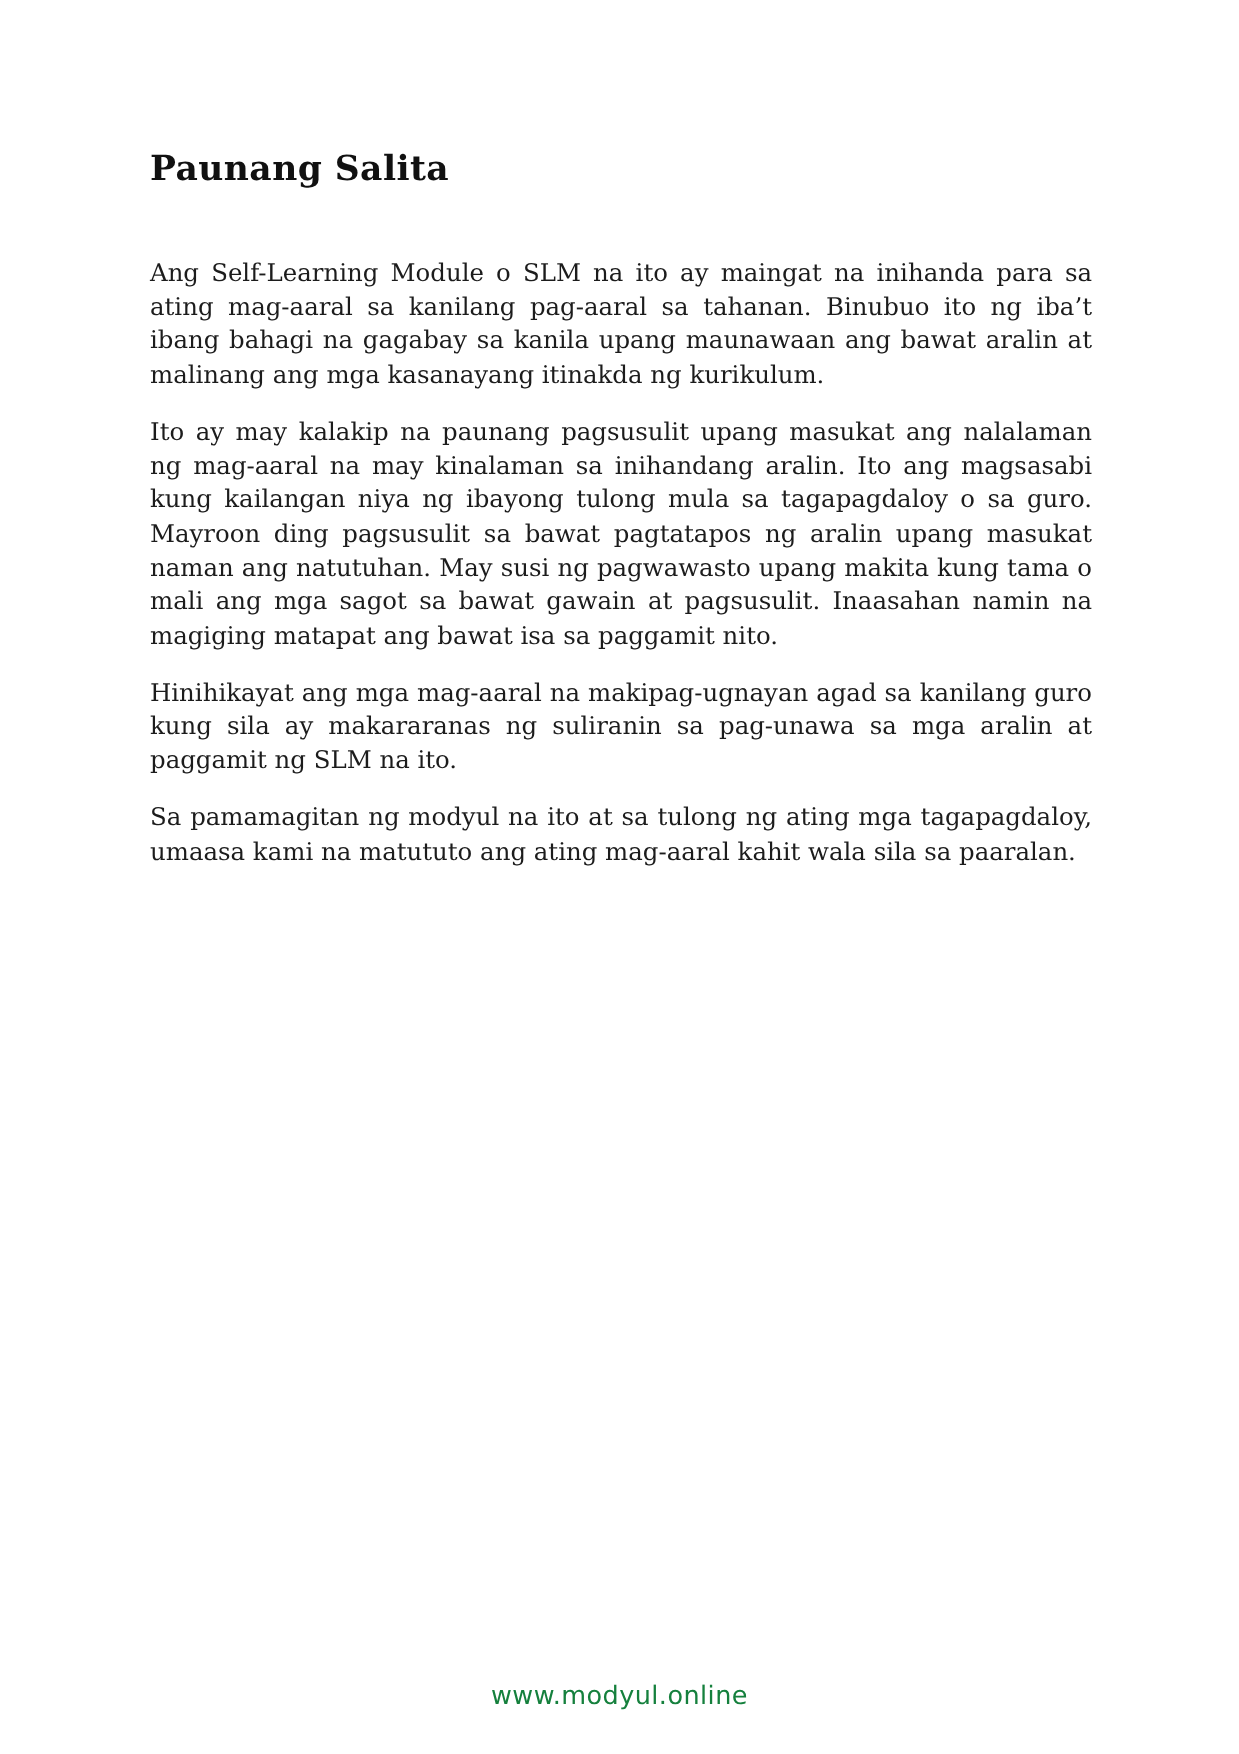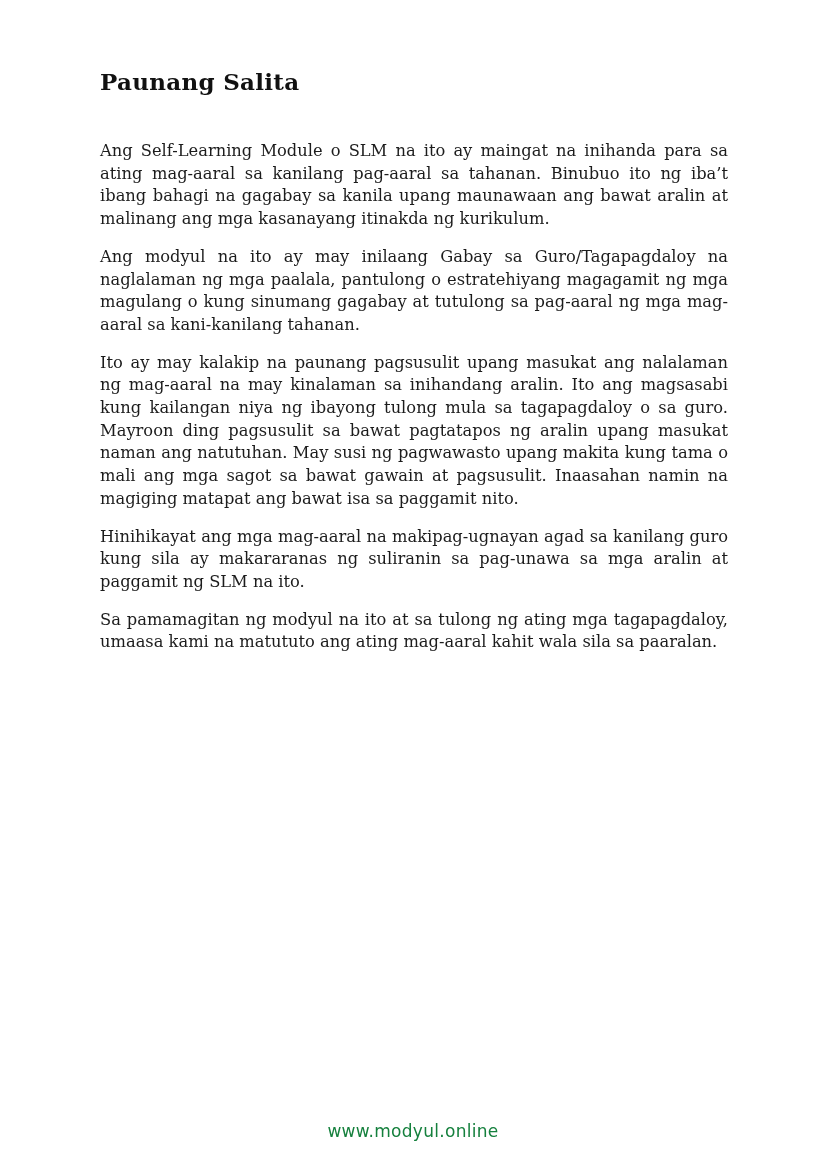--- a/index.html
+++ b/index.html
@@ -15,21 +15,21 @@
     background: #ffffff;
     font-family: "DejaVu Serif", "Liberation Serif", serif;
     color: #1b1b1b;
     overflow: hidden;
   }
   .content {
     position: absolute;
     top: 0;
     left: 100px;
     width: 628px;
-    padding-top: 68px;
+    padding-top: 99px;
   }
   .doc-title {
     font-size: 23px;
     font-weight: bold;
     color: #111111;
     margin: 0 0 45px 0;
     letter-spacing: 0.3px;
     font-family: "DejaVu Serif", "Liberation Serif", serif;
   }
   .body-text p {
@@ -52,20 +52,19 @@
   }
 </style>
 </head>
 <body>
 
 <div class="page">
   <div class="content">
     <h1 class="doc-title">Paunang Salita</h1>
     <div class="body-text">
       <p>Ang Self-Learning Module o SLM na ito ay maingat na inihanda para sa ating mag-aaral sa kanilang pag-aaral sa tahanan. Binubuo ito ng iba’t ibang bahagi na gagabay sa kanila upang maunawaan ang bawat aralin at malinang ang mga kasanayang itinakda ng kurikulum.</p>
-      <p>Ang modyul na ito ay may inilaang Gabay sa Guro/Tagapagdaloy na naglalaman ng mga paalala, pantulong o estratehiyang magagamit ng mga magulang o kung sinumang gagabay at tutulong sa pag-aaral ng mga mag-aaral sa kani-kanilang tahanan.</p>
       <p>Ito ay may kalakip na paunang pagsusulit upang masukat ang nalalaman ng mag-aaral na may kinalaman sa inihandang aralin. Ito ang magsasabi kung kailangan niya ng ibayong tulong mula sa tagapagdaloy o sa guro. Mayroon ding pagsusulit sa bawat pagtatapos ng aralin upang masukat naman ang natutuhan. May susi ng pagwawasto upang makita kung tama o mali ang mga sagot sa bawat gawain at pagsusulit. Inaasahan namin na magiging matapat ang bawat isa sa paggamit nito.</p>
       <p>Hinihikayat ang mga mag-aaral na makipag-ugnayan agad sa kanilang guro kung sila ay makararanas ng suliranin sa pag-unawa sa mga aralin at paggamit ng SLM na ito.</p>
       <p>Sa pamamagitan ng modyul na ito at sa tulong ng ating mga tagapagdaloy, umaasa kami na matututo ang ating mag-aaral kahit wala sila sa paaralan.</p>
     </div>
   </div>
   <div class="watermark">www.modyul.online</div>
 </div>
 
 </body></html>

